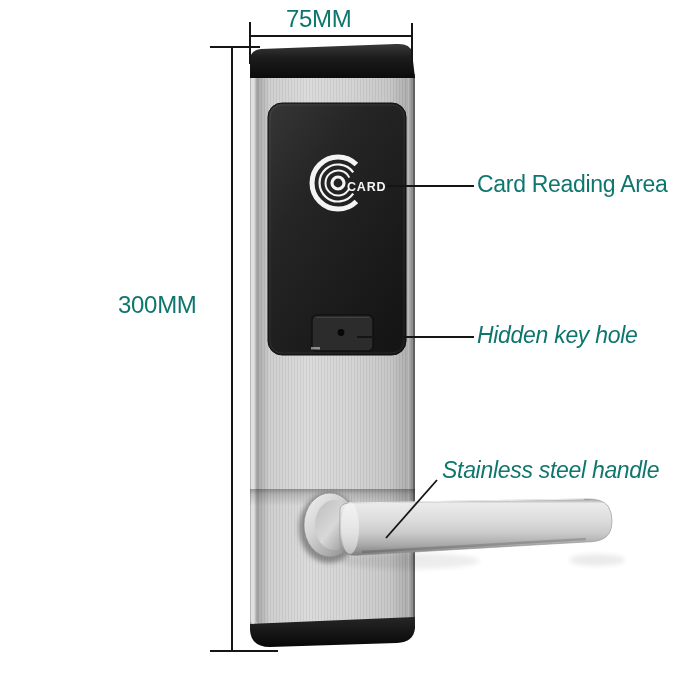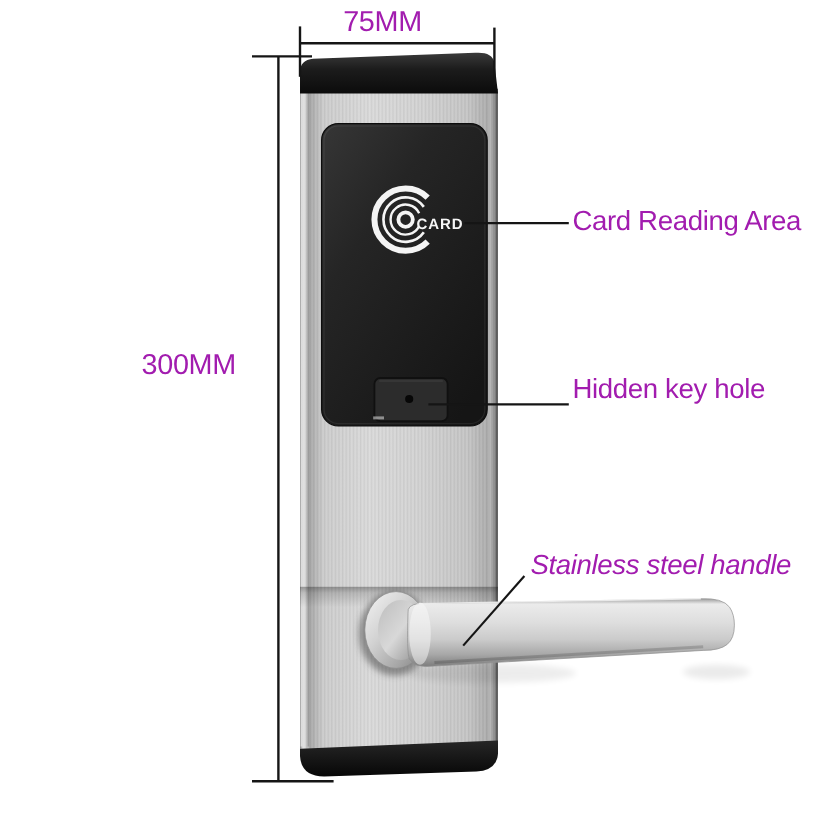--- a/index.html
+++ b/index.html
@@ -2,30 +2,30 @@
 <html><head>
 <meta charset="utf-8">
 <style>
   html,body { margin:0; padding:0; background:#ffffff; }
   .stage {
     position:relative; width:680px; height:680px; background:#ffffff;
     overflow:hidden; font-family:"Liberation Sans", sans-serif;
   }
   .stage svg { position:absolute; left:0; top:0; }
   .label {
-    position:absolute; color:#a21caf; white-space:nowrap;
+    position:absolute; color:#0f766e; white-space:nowrap;
     font-family:"Liberation Sans", sans-serif; letter-spacing:-0.3px;
     line-height:1.08;
   }
   .dim-label   { font-size:24px; }
   .callout-lbl { font-size:23px; }
   #width-label   { left:286px; top:6px; }
   #height-label  { left:118px; top:292px; width:100px; text-align:left; }
   #callout-card    { left:477px; top:172px; }
-  #callout-keyhole { left:477px; top:312px; }
+  #callout-keyhole { left:477px; top:323px;font-style:italic; }
   #callout-handle  { left:442px; top:458px;font-style:italic; }
 </style>
 </head>
 <body>
 
 <div class="stage">
 
   <svg width="680" height="680" viewBox="0 0 680 680">
     <defs>
       <linearGradient id="plateGrad" x1="0" y1="0" x2="1" y2="0">

